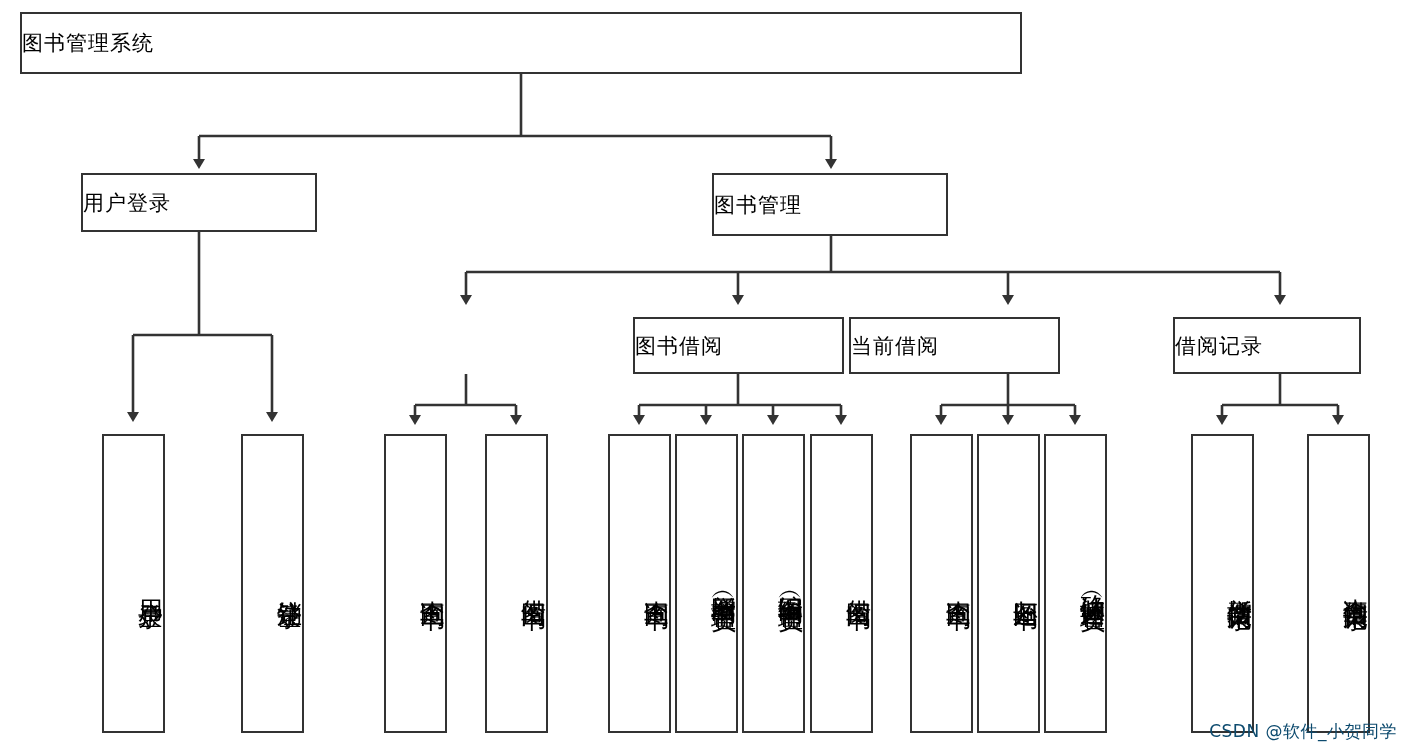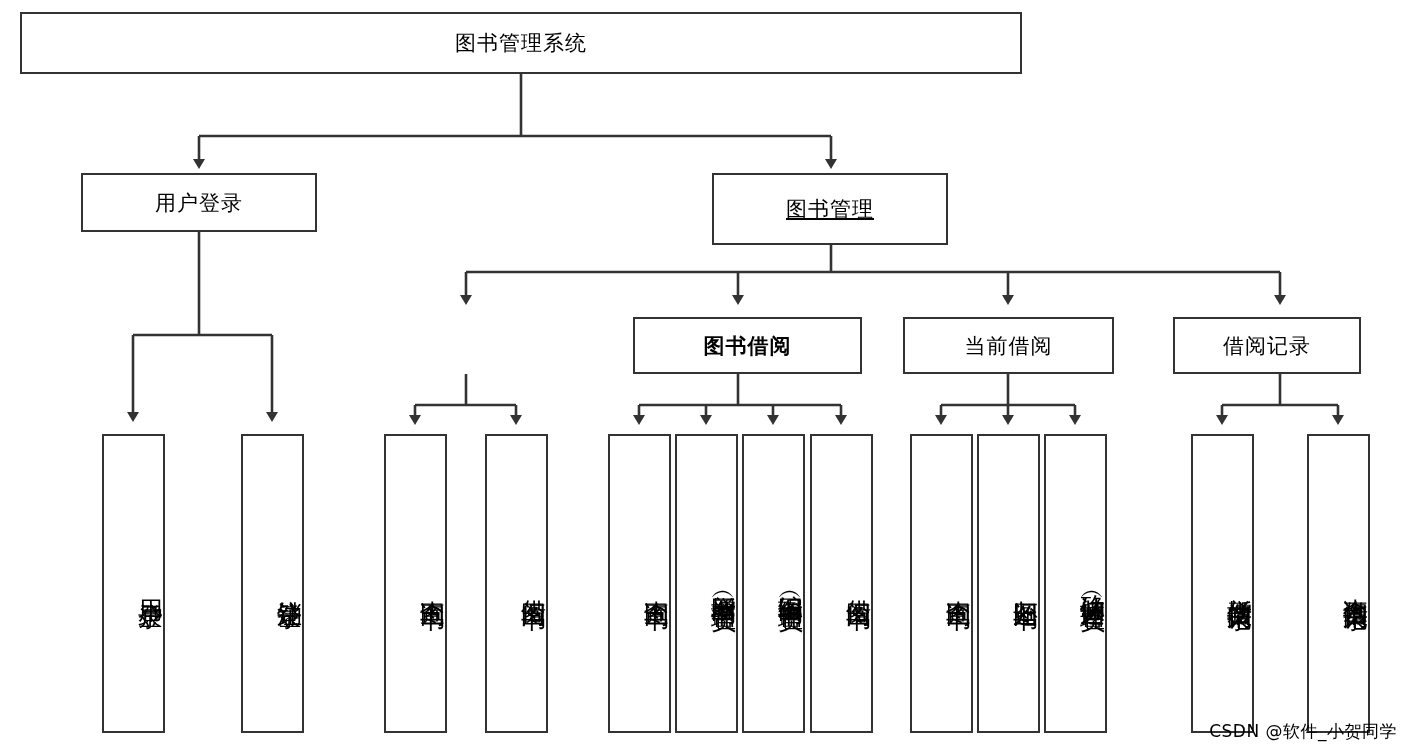--- a/index.html
+++ b/index.html
@@ -25,21 +25,21 @@
     height: 747px;
     pointer-events: none;
   }
   .node {
     position: absolute;
     box-sizing: border-box;
     background: #ffffff;
     border: 2px solid #333333;
     display: flex;
     align-items: center;
-    justify-content: center;
+    justify-content: flex-start;
     color: #000000;
     z-index: 2;
   }
   .node.horiz {
     font-size: 21px;
     letter-spacing: 1px;
   }
   .node.vert {
     writing-mode: vertical-rl;
     text-orientation: upright;
@@ -56,21 +56,21 @@
   .node.vert .lbl {
     writing-mode: vertical-rl;
     text-orientation: upright;
     white-space: nowrap;
   }
   #watermark {
     position: absolute;
     right: 8px;
     bottom: 4px;
     font-size: 17px;
-    color: #000000;
+    color: #0c4a6e;
     letter-spacing: 0.5px;
     z-index: 3;
     white-space: nowrap;
   }
 </style>
 </head>
 <body>
 
 <div id="canvas">
 
@@ -126,28 +126,28 @@
     </g>
   </svg>
 
   <div class="node horiz" style="left:20px; top:12px; width:1002px; height:62px;">
     <span class="lbl">图书管理系统</span>
   </div>
 
   <div class="node horiz" style="left:81px; top:173px; width:236px; height:59px;">
     <span class="lbl">用户登录</span>
   </div>
-  <div class="node horiz" style="left:712px; top:173px; width:236px; height:72px;text-decoration:underline;">
+  <div class="node horiz" style="left:712px; top:173px; width:236px; height:63px;">
     <span class="lbl">图书管理</span>
   </div>
 
-  <div class="node horiz" style="left:633px; top:317px; width:229px; height:57px;font-weight:bold;">
+  <div class="node horiz" style="left:633px; top:317px; width:211px; height:57px;">
     <span class="lbl">图书借阅</span>
   </div>
-  <div class="node horiz" style="left:903px; top:317px; width:211px; height:57px;">
+  <div class="node horiz" style="left:849px; top:317px; width:211px; height:57px;">
     <span class="lbl">当前借阅</span>
   </div>
   <div class="node horiz" style="left:1173px; top:317px; width:188px; height:57px;">
     <span class="lbl">借阅记录</span>
   </div>
 
   <div class="node vert" style="left:102px; top:434px; width:63px; height:299px;">
     <span class="lbl">用户登录</span>
   </div>
   <div class="node vert" style="left:241px; top:434px; width:63px; height:299px;">

